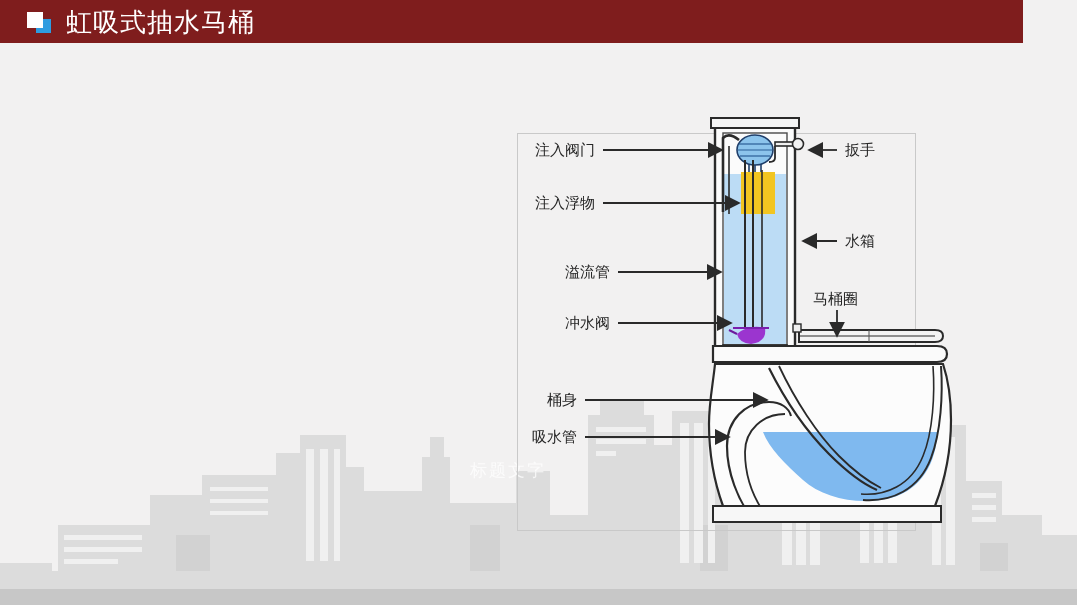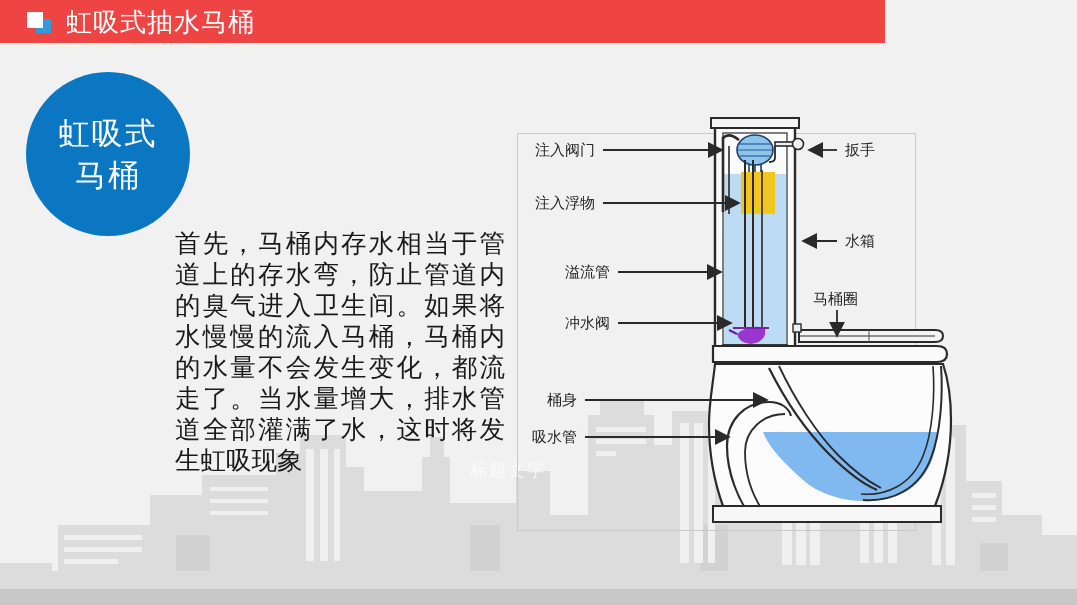--- a/index.html
+++ b/index.html
@@ -21,23 +21,23 @@
     width: 1077px;
     height: 605px;
     background: #f2f1f1;
     overflow: hidden;
   }
 
   
   #header-bar {
     position: absolute;
     left: 0; top: 0;
-    width: 885px;
+    width: 1023px;
     height: 43px;
-    background: #ef4444;
+    background: #7f1d1d;
     z-index: 30;
     text-decoration: underline;
   }
   #header-icon {
     position: absolute;
     left: 27px;
     top: 12px;
     width: 26px;
     height: 21px;
   }
@@ -335,26 +335,21 @@
 
         <text x="328" y="144">水箱</text>
         <line x1="320" y1="139" x2="286" y2="139" stroke="#2a2a2a" stroke-width="1.8" marker-end="url(#arr)"></line>
 
         <text x="296" y="202">马桶圈</text>
         <line x1="320" y1="208" x2="320" y2="234" stroke="#2a2a2a" stroke-width="1.8" marker-end="url(#arr)"></line>
       </g>
     </svg>
   </div>
 
-  <div id="circle-badge">
-    <div class="cline">虹吸式</div>
-    <div class="cline">马桶</div>
-  </div>
-
-  <div id="body-text">首先，马桶内存水相当于管道上的存水弯，防止管道内的臭气进入卫生间。如果将水慢慢的流入马桶，马桶内的水量不会发生变化，都流走了。当水量增大，排水管道全部灌满了水，这时将发生虹吸现象</div>
+
 
   <div id="header-bar">
     <div id="header-icon">
       <div class="sq-back"></div>
       <div class="sq-front"></div>
     </div>
     <div id="header-title">虹吸式抽水马桶</div>
   </div>
 
 </div>

